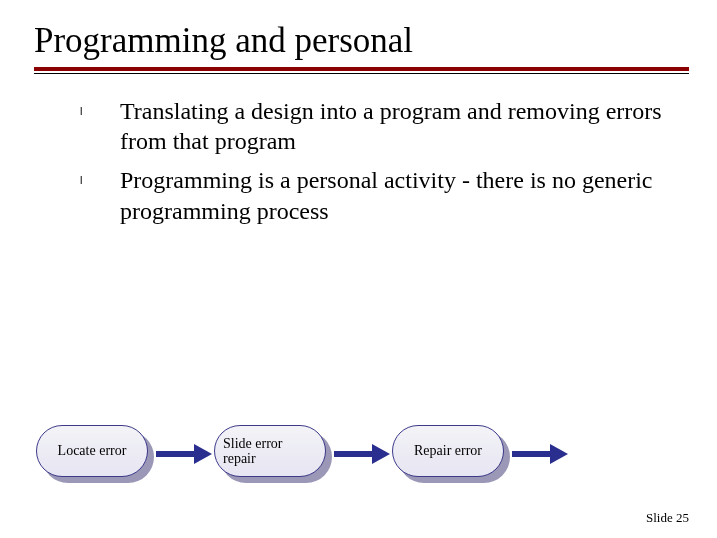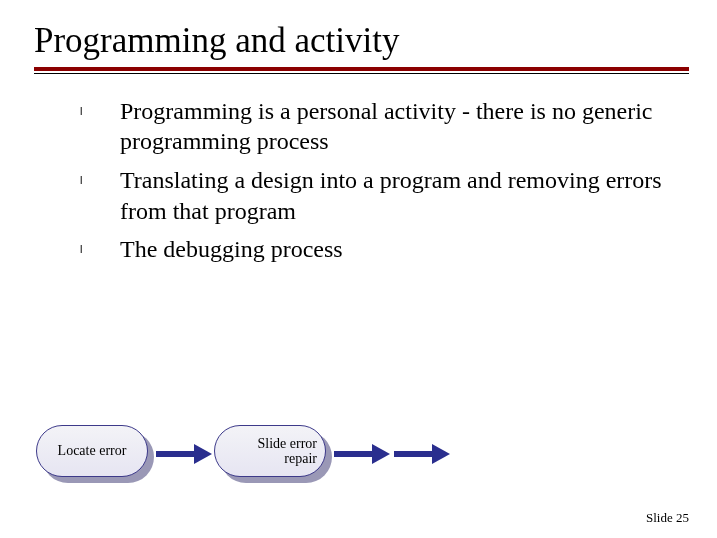--- a/index.html
+++ b/index.html
@@ -87,21 +87,21 @@
     top: 0;
     width: 112px;
     height: 52px;
     box-sizing: border-box;
     border: 1px solid #3d3a8a;
     background: linear-gradient(#f3f3f7, #e6e5f2);
     border-radius: 26px / 26px;
     display: flex;
     align-items: center;
     justify-content: center;
-    text-align: right;
+    text-align: left;
     font-family: "Times New Roman", serif;
     font-size: 14px;
     line-height: 1.08;
     color: #000;
     padding: 0 8px;
   }
   .arrow {
     flex: 0 0 auto;
     width: 56px;
     height: 20px;
@@ -132,34 +132,31 @@
     bottom: 12px;
     font-size: 13px;
     color: #000;
   }
 </style>
 </head>
 <body>
 
 <div class="slide">
 
-  <h1 class="title">Programming and activity</h1>
+  <h1 class="title">Programming and personal</h1>
 
   <div class="rule-thick"></div>
   <div class="rule-thin"></div>
 
   <ul class="bullets">
-    <li>
-      <span>Programming is a personal activity - there is no generic programming process</span>
-    </li>
     <li>
       <span>Translating a design into a program and removing errors from that program</span>
     </li>
     <li>
-      <span>The debugging process</span>
+      <span>Programming is a personal activity - there is no generic programming process</span>
     </li>
   </ul>
 
   <div class="diagram">
 
     <div class="node-wrap">
       <div class="node-shadow"></div>
       <div class="node">
         <span>Locate error</span>
       </div>
@@ -175,20 +172,26 @@
       <div class="node">
         <span>Slide error repair</span>
       </div>
     </div>
 
     <div class="arrow">
       <div class="shaft"></div>
         <div class="head"></div>
     </div>
 
+    <div class="node-wrap">
+      <div class="node-shadow"></div>
+      <div class="node">
+        <span>Repair error</span>
+      </div>
+    </div>
 
     <div class="arrow">
       <div class="shaft"></div>
         <div class="head"></div>
     </div>
 
 
   </div>
 
   <div class="footer">

